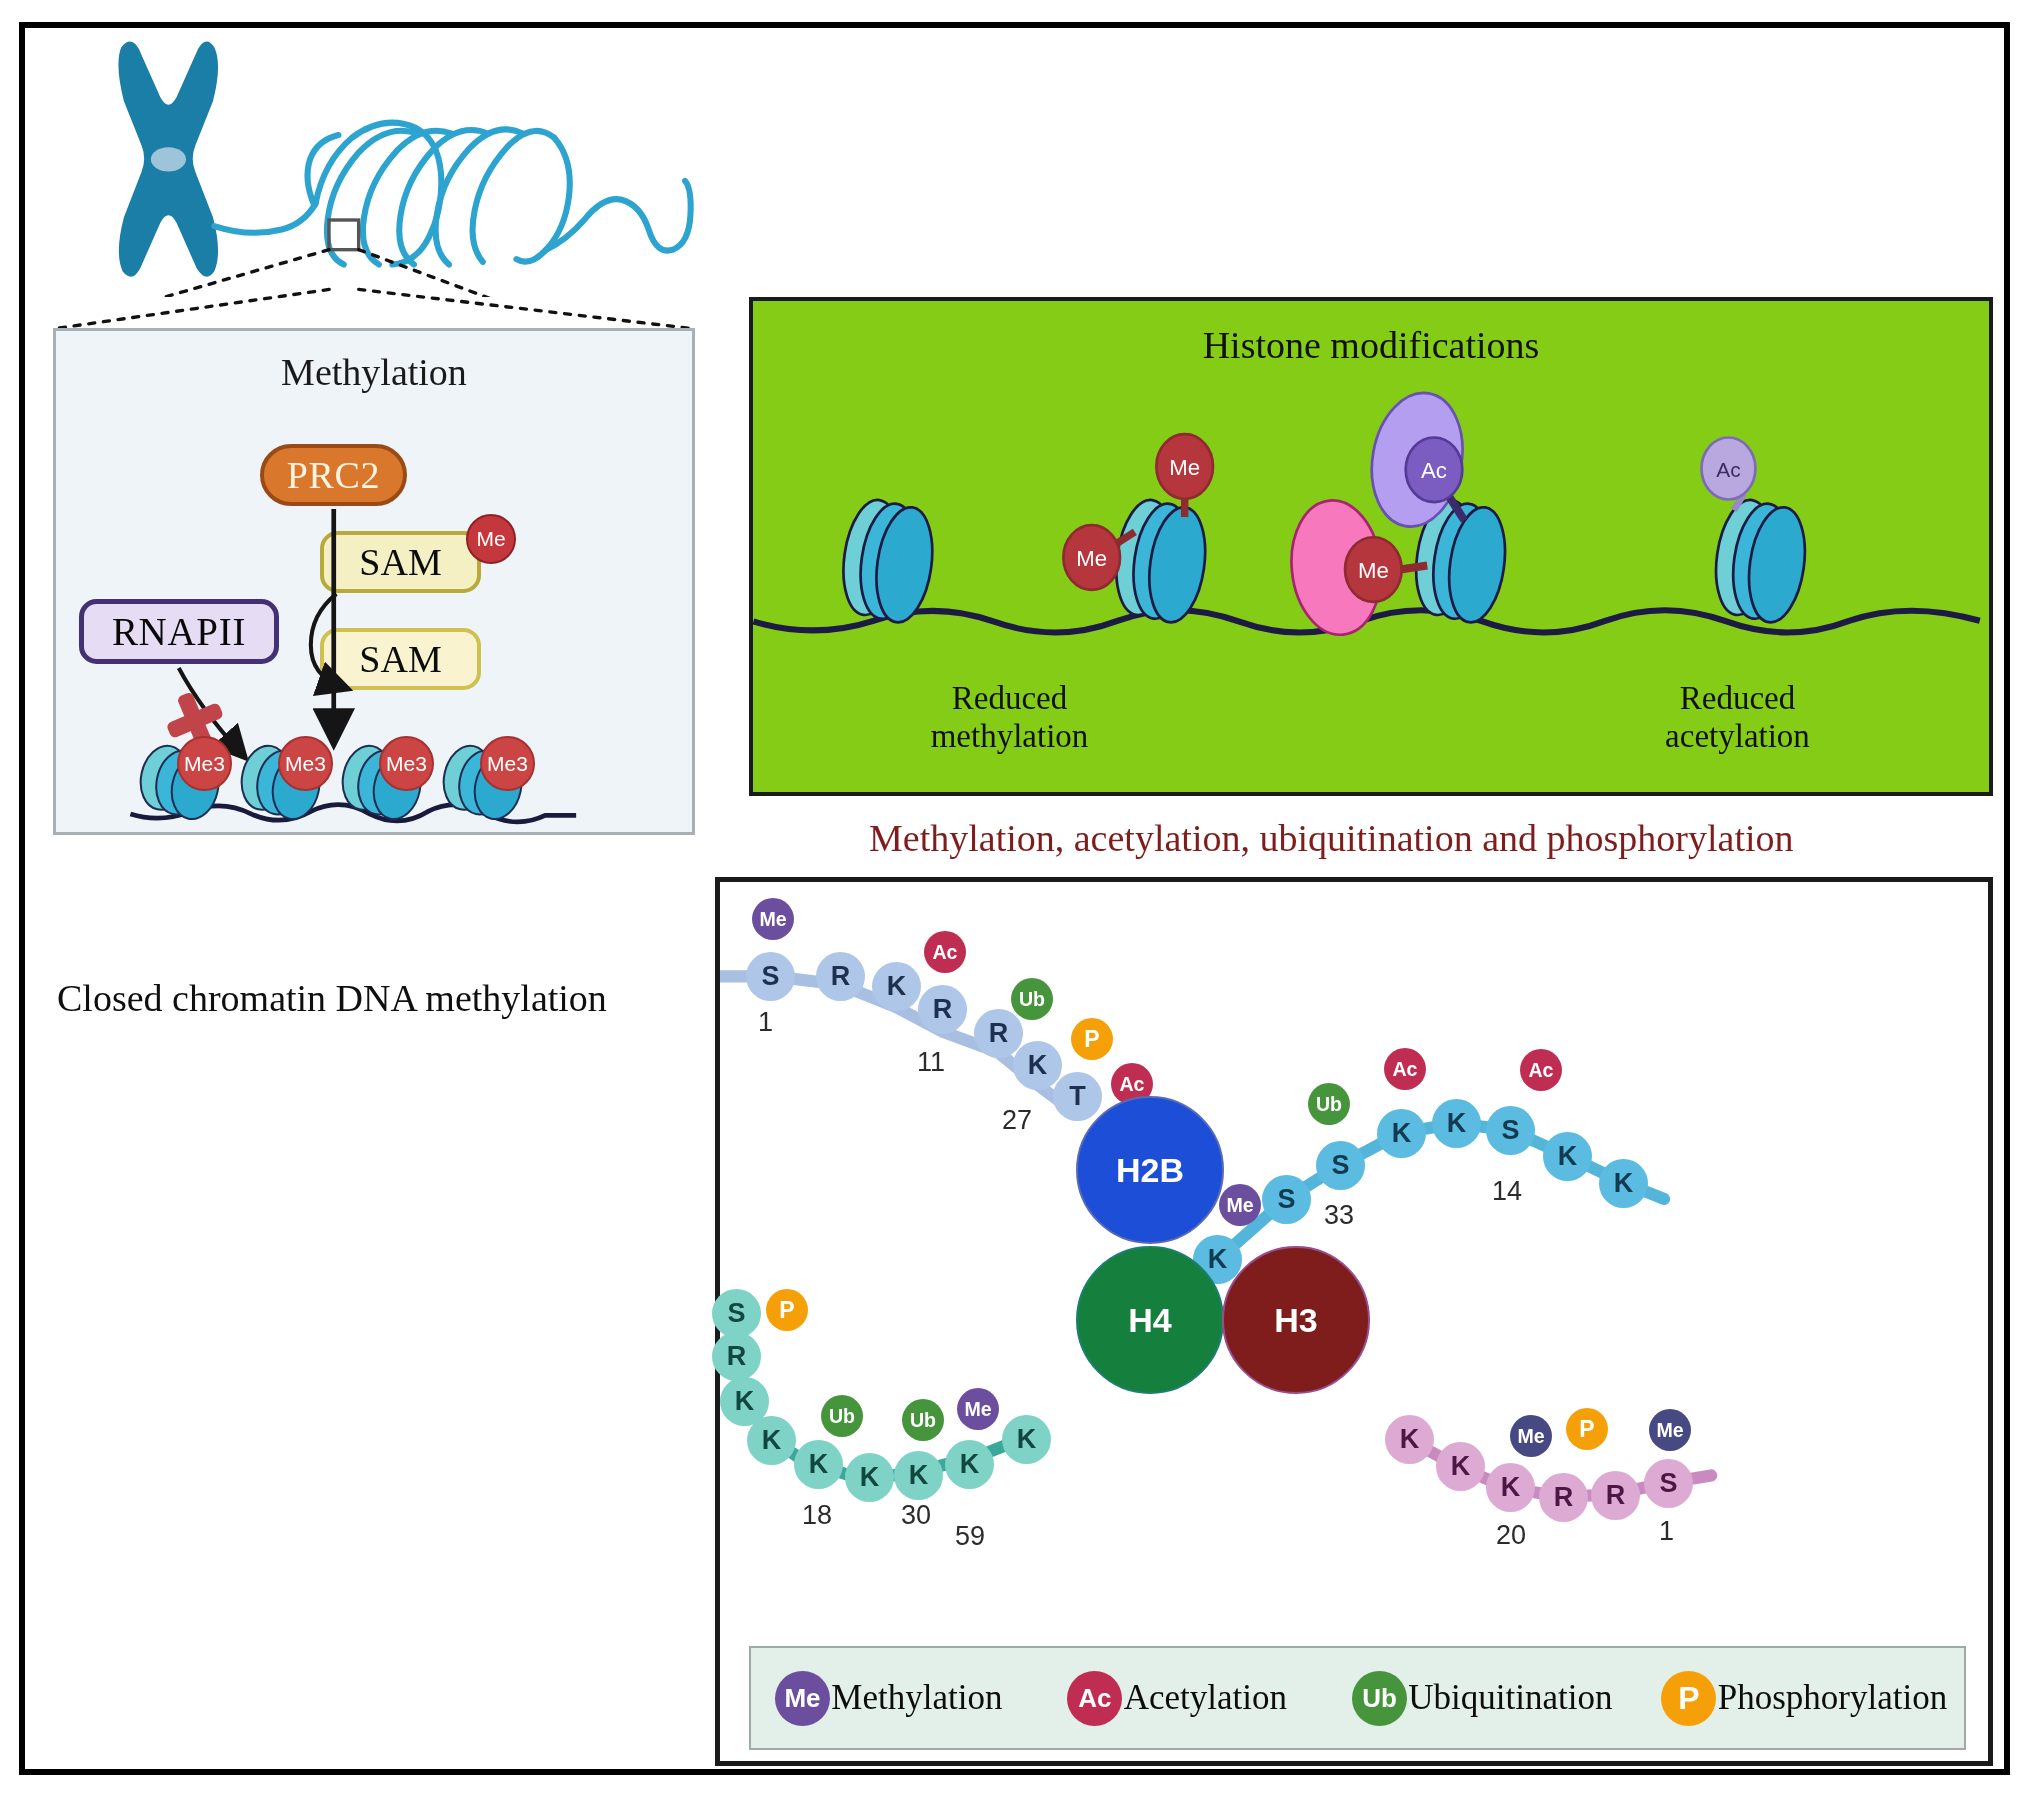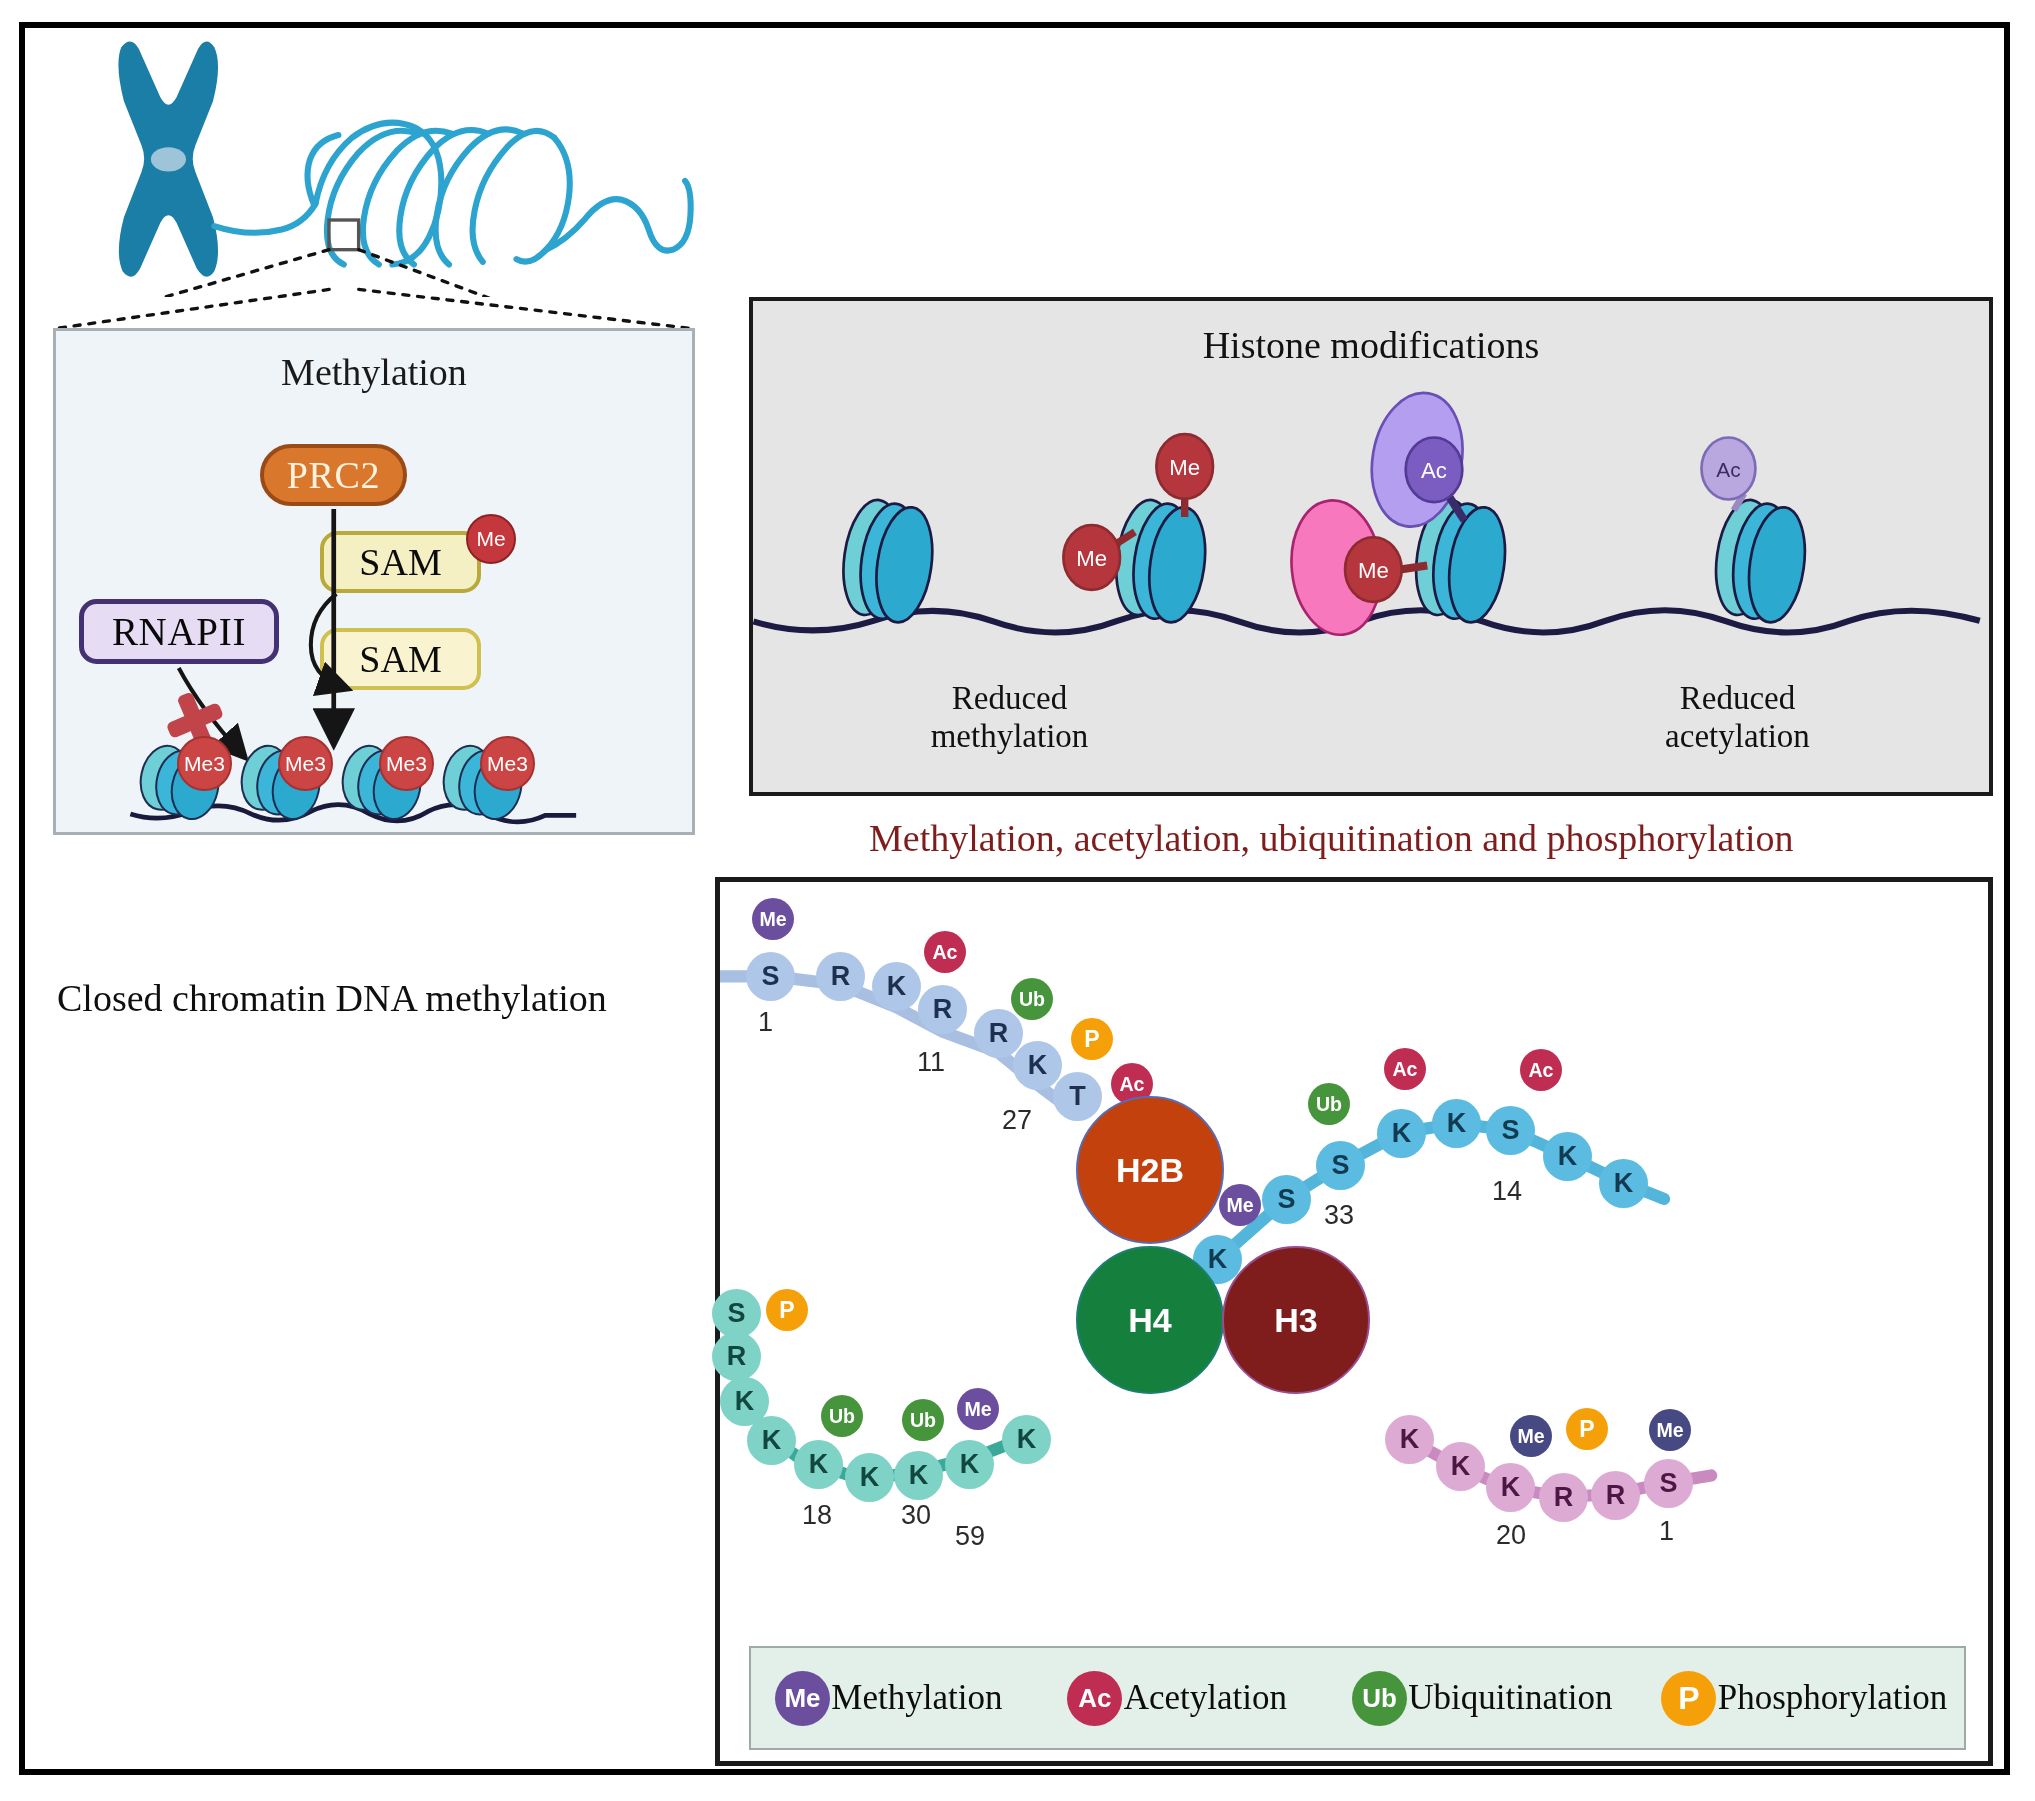--- a/index.html
+++ b/index.html
@@ -37,21 +37,21 @@
 
   .me3{position:absolute;width:55px;height:55px;border-radius:50%;background:#cc4545;
        border:2.7px solid #a53131;color:#ffffff;display:flex;align-items:center;justify-content:center;
        font-size:21px;font-family:"Liberation Sans",sans-serif;box-sizing:border-box;}
 
   #meth-caption{position:absolute;left:57px;top:976px;width:674px;font-size:38px;
        color:#0f0f0f;font-family:"Liberation Serif",serif;white-space:nowrap;}
 
   
   #hm-panel{position:absolute;left:749px;top:297px;width:1244px;height:499px;
-       background:#e5e5e5;border:4.7px solid #1b1b1b;box-sizing:border-box;text-decoration:underline;}
+       background:#84cc16;border:4.7px solid #1b1b1b;box-sizing:border-box;text-decoration:underline;}
   #hm-title{position:absolute;left:0;top:21.6px;width:100%;text-align:center;font-size:38px;color:#111;}
   .hm-label{position:absolute;text-align:center;font-size:33px;line-height:1.16;color:#111;}
 
   
   #mid-caption{position:absolute;left:869px;top:816px;font-size:38px;color:#7f1d1d;white-space:nowrap;}
 
   
   #tail-panel{position:absolute;left:715px;top:877px;width:1278px;height:889px;
        background:#ffffff;border:5.4px solid #1b1b1b;box-sizing:border-box;}
 
@@ -312,21 +312,21 @@
     <div class="res" style="left:871px;top:589px;width:49px;height:49px;background:#ddaad4;color:#4d1745;font-size:27px;">R</div>
     <div class="res" style="left:924px;top:577px;width:49px;height:49px;background:#ddaad4;color:#4d1745;font-size:27px;">S</div>
 
     <div class="mark" style="left:790px;top:533px;width:42px;height:42px;background:#474a82;font-size:19.6px;">Me</div>
     <div class="mark" style="left:846px;top:526px;width:42px;height:42px;background:#f5a009;font-size:23px;">P</div>
     <div class="mark" style="left:929px;top:527px;width:42px;height:42px;background:#474a82;font-size:19.6px;">Me</div>
 
     <div class="posnum" style="left:776px;top:638px;">20</div>
     <div class="posnum" style="left:939px;top:634px;">1</div>
 
-    <div class="core" style="left:356px;top:214px;width:148px;height:148px;background:#c2410c;border:2.7px solid #5a6bb5;">H2B</div>
+    <div class="core" style="left:356px;top:214px;width:148px;height:148px;background:#1d4ed8;border:2.7px solid #5a6bb5;">H2B</div>
     <div class="core" style="left:356px;top:364px;width:148px;height:148px;background:#15803d;border:2.7px solid #1d7f70;">H4</div>
     <div class="core" style="left:502px;top:364px;width:148px;height:148px;background:#7f1d1d;border:2.7px solid #9a4d8c;">H3</div>
   </div>
 
   <div id="legend">
     <div class="leg-item" style="margin-left:24px;">
       <div class="leg-dot" style="background:#6b4f9e;">Me</div>
       <div class="leg-txt">Methylation</div>
     </div>
     <div class="leg-item" style="margin-left:65px;">

